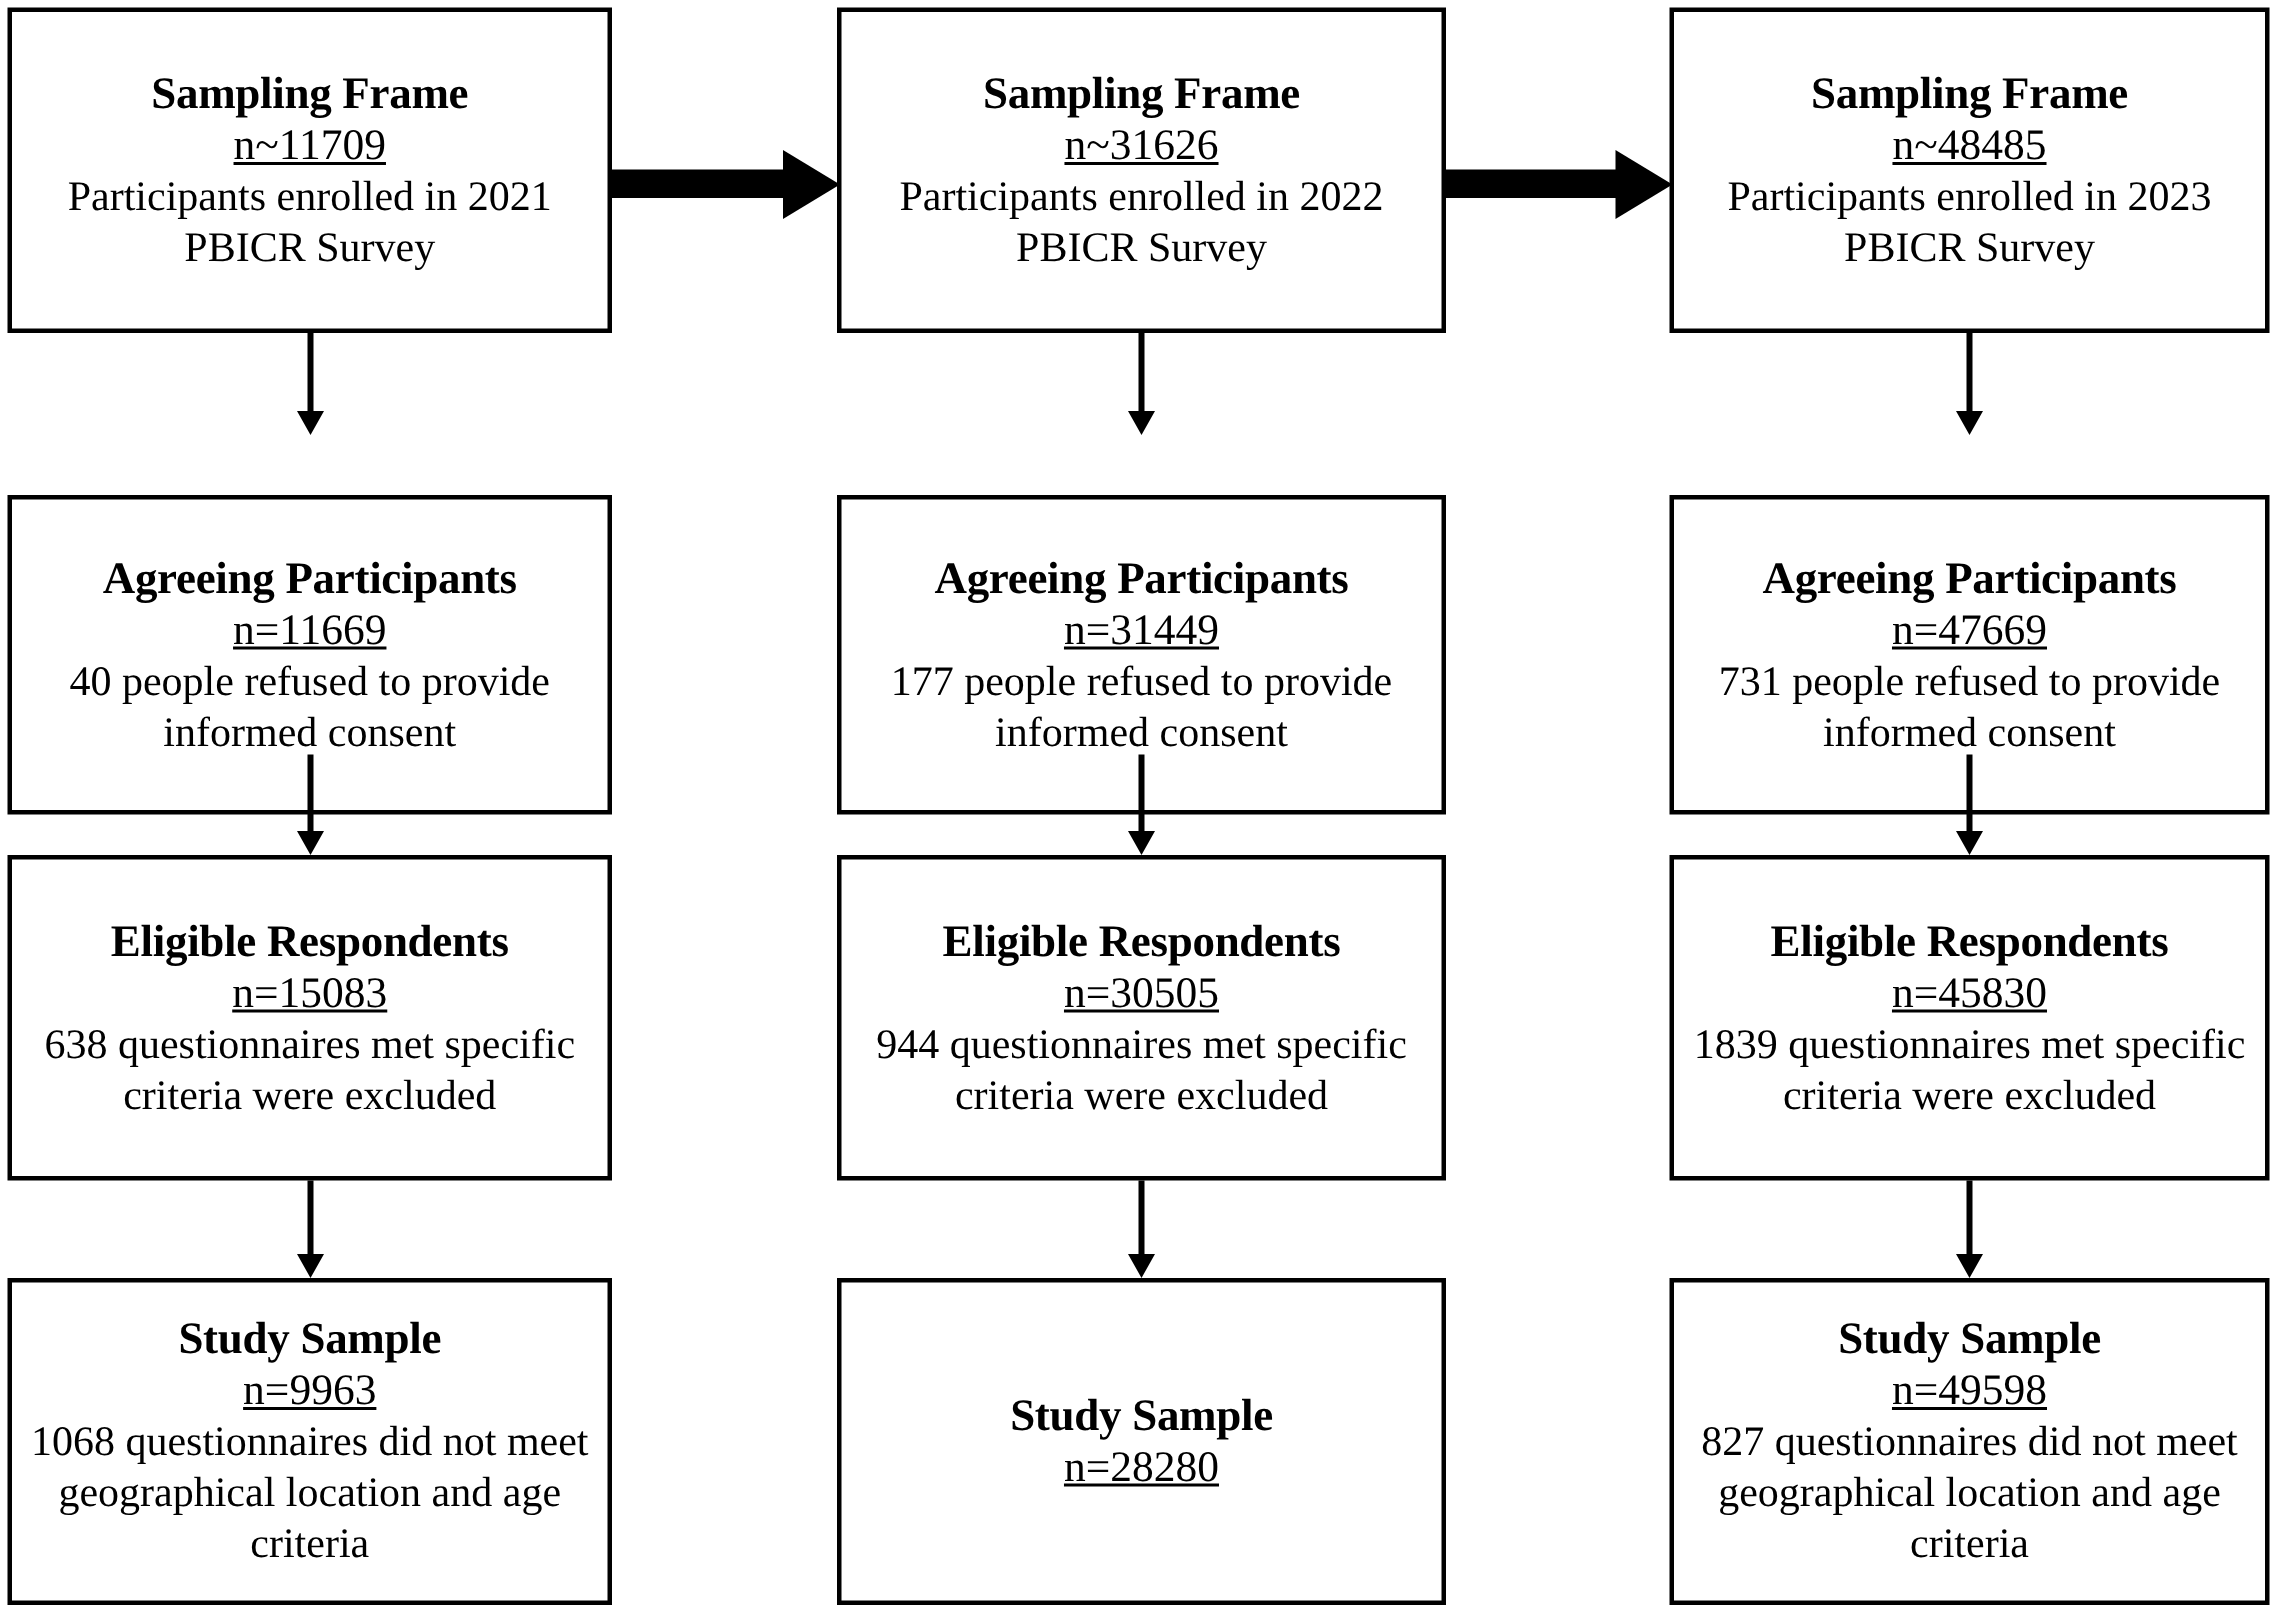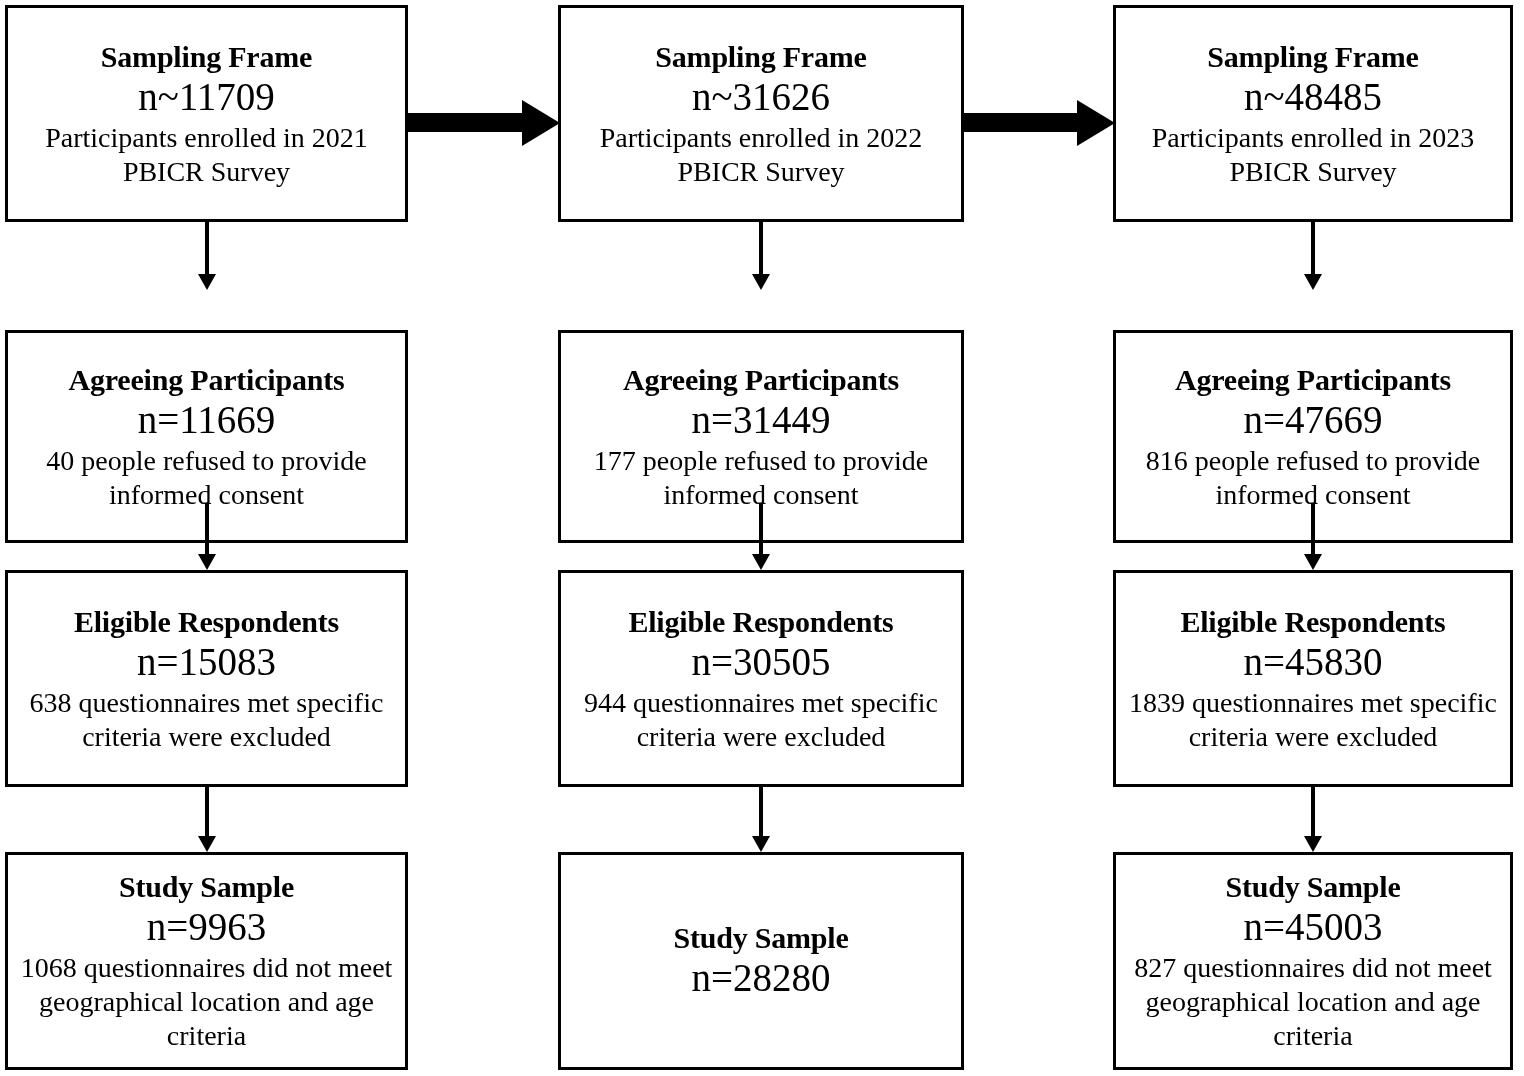--- a/index.html
+++ b/index.html
@@ -34,23 +34,24 @@
     padding: 4px 6px;
   }
   .node .title {
     font-weight: bold;
     font-size: 30px;
     line-height: 1.18;
     letter-spacing: -0.2px;
     white-space: nowrap;
   }
   .node .count {
-    font-size: 39px;
+    font-size: 29px;
     line-height: 1.2;
     white-space: nowrap;
+    text-decoration: underline;
   }
   .node .note {
     font-size: 28px;
     line-height: 1.21;
     max-width: 100%;
   }
 
   
   .r1 { top: 5px;   height: 217px; }
   .r2 { top: 290px; height: 213px; margin-top: 40px; }
@@ -181,32 +182,32 @@
 
   <div class="node c3 r1">
     <div class="title">Sampling Frame</div>
     <div class="count">n~48485</div>
     <div class="note">Participants enrolled in 2023 PBICR Survey</div>
   </div>
 
   <div class="node c3 r2">
     <div class="title">Agreeing Participants</div>
     <div class="count">n=47669</div>
-    <div class="note">816 people refused to provide informed consent</div>
+    <div class="note">731 people refused to provide informed consent</div>
   </div>
 
   <div class="node c3 r3">
     <div class="title">Eligible Respondents</div>
     <div class="count">n=45830</div>
     <div class="note">1839 questionnaires met specific criteria were excluded</div>
   </div>
 
   <div class="node c3 r4">
     <div class="title">Study Sample</div>
-    <div class="count">n=45003</div>
+    <div class="count">n=49598</div>
     <div class="note">827 questionnaires did not meet geographical location and age criteria</div>
   </div>
 
   <div class="varrow va-c1 va-g1">
       <span class="stem"></span>
       <span class="head"></span>
     </div>
   <div class="varrow va-c1 va-g2">
       <span class="stem"></span>
       <span class="head"></span>

